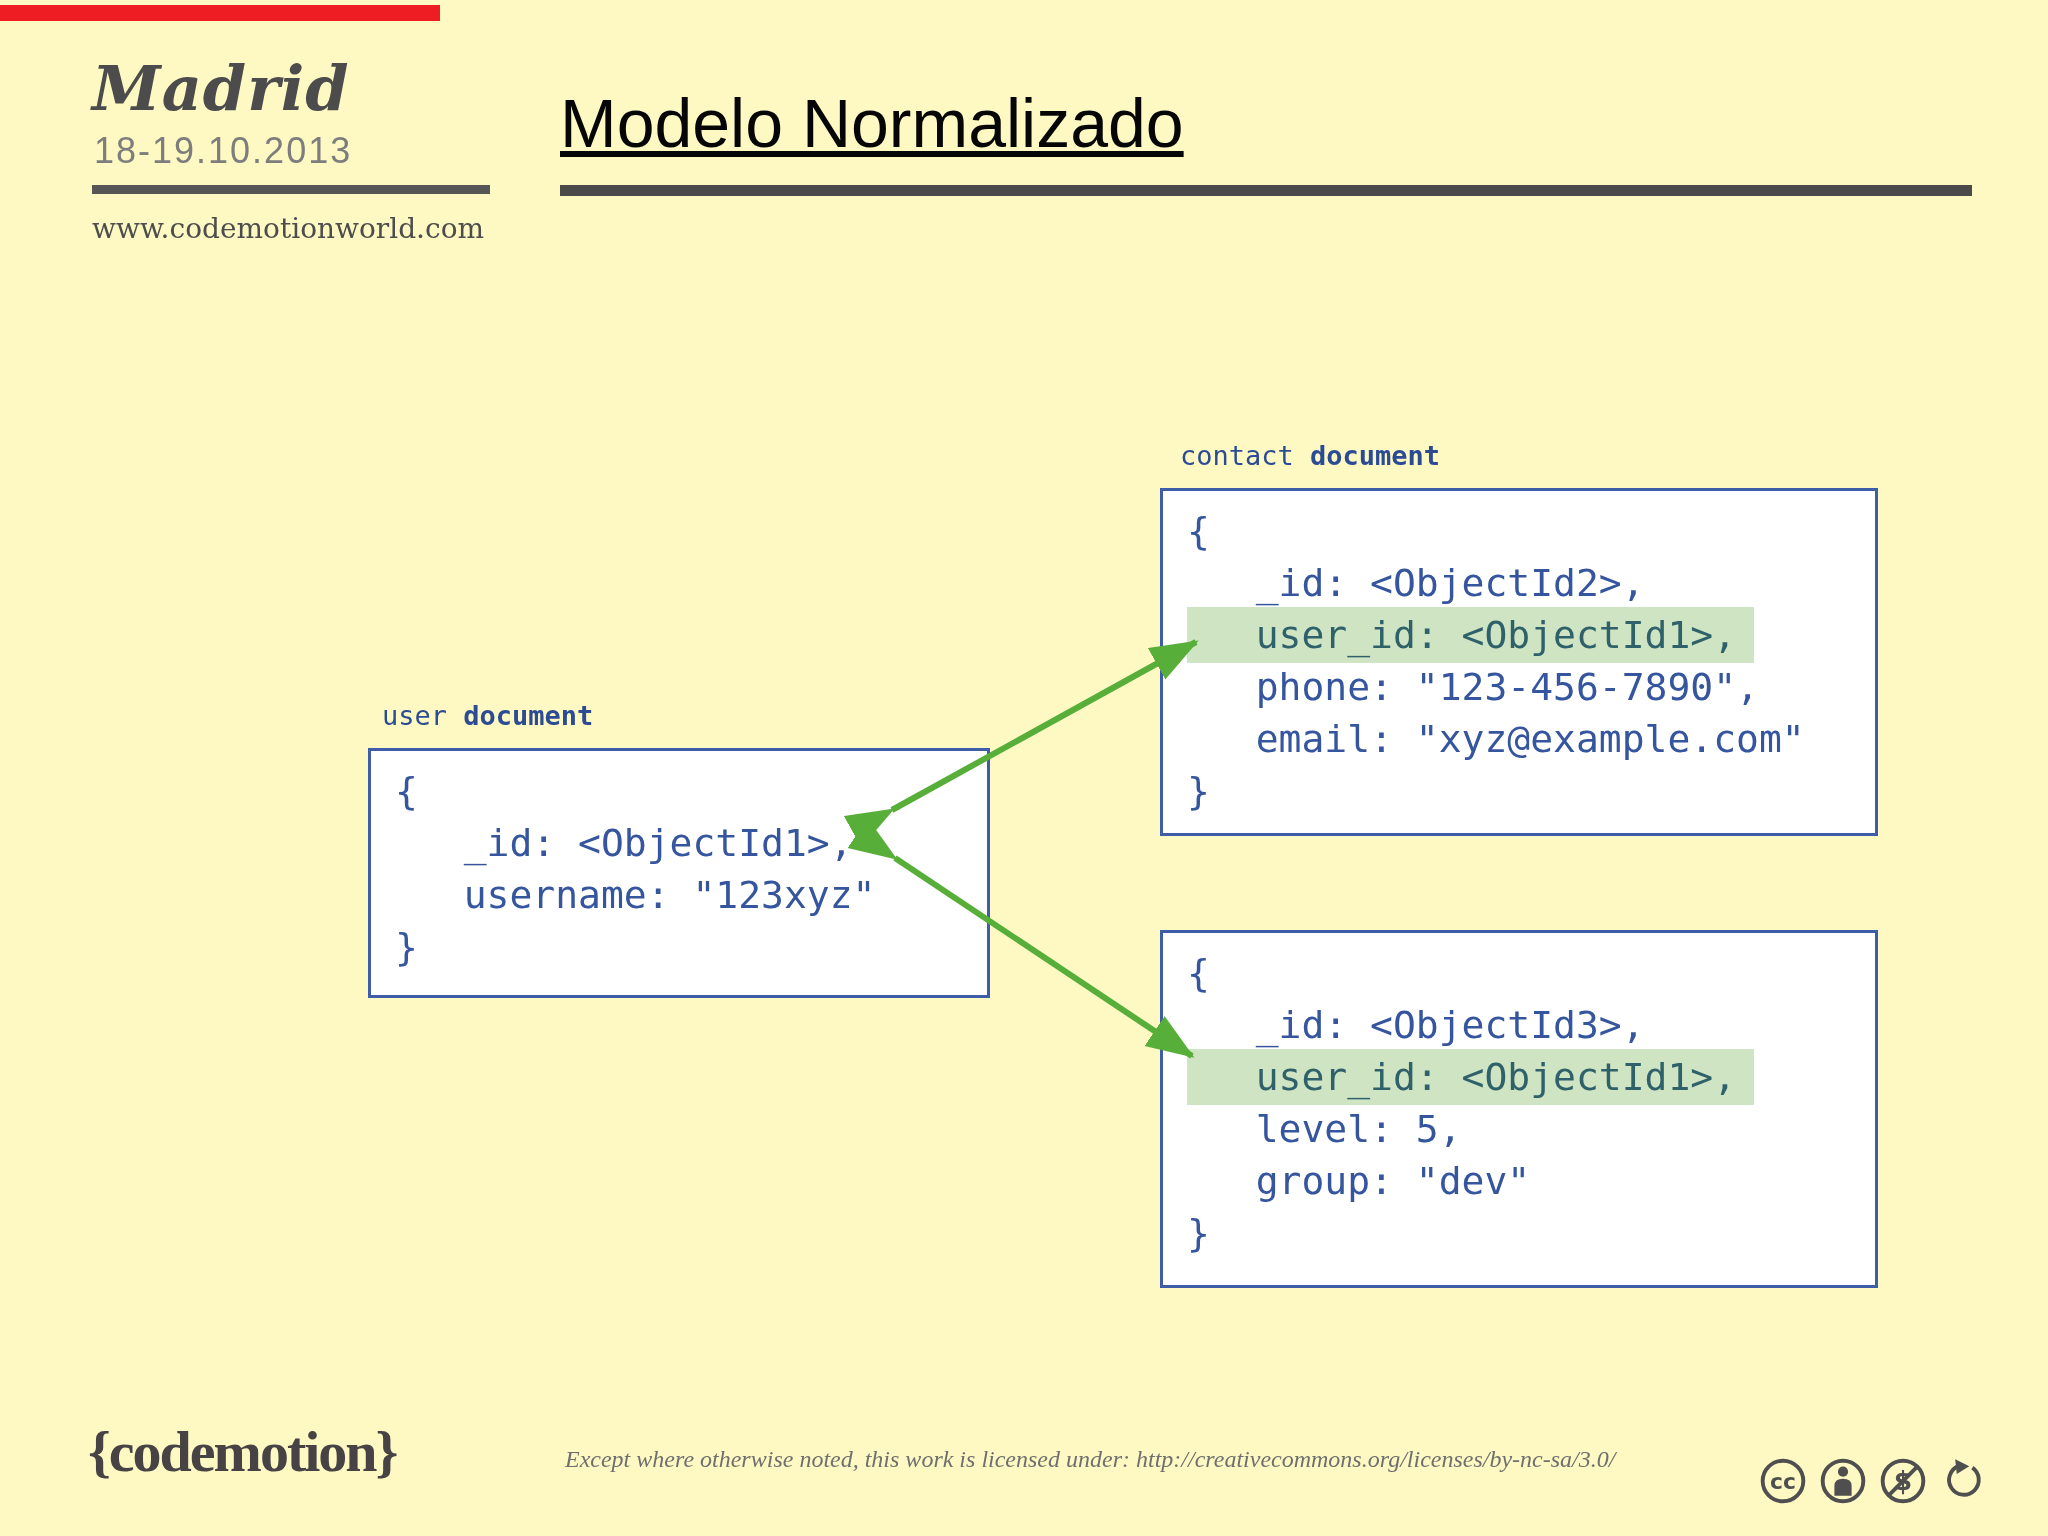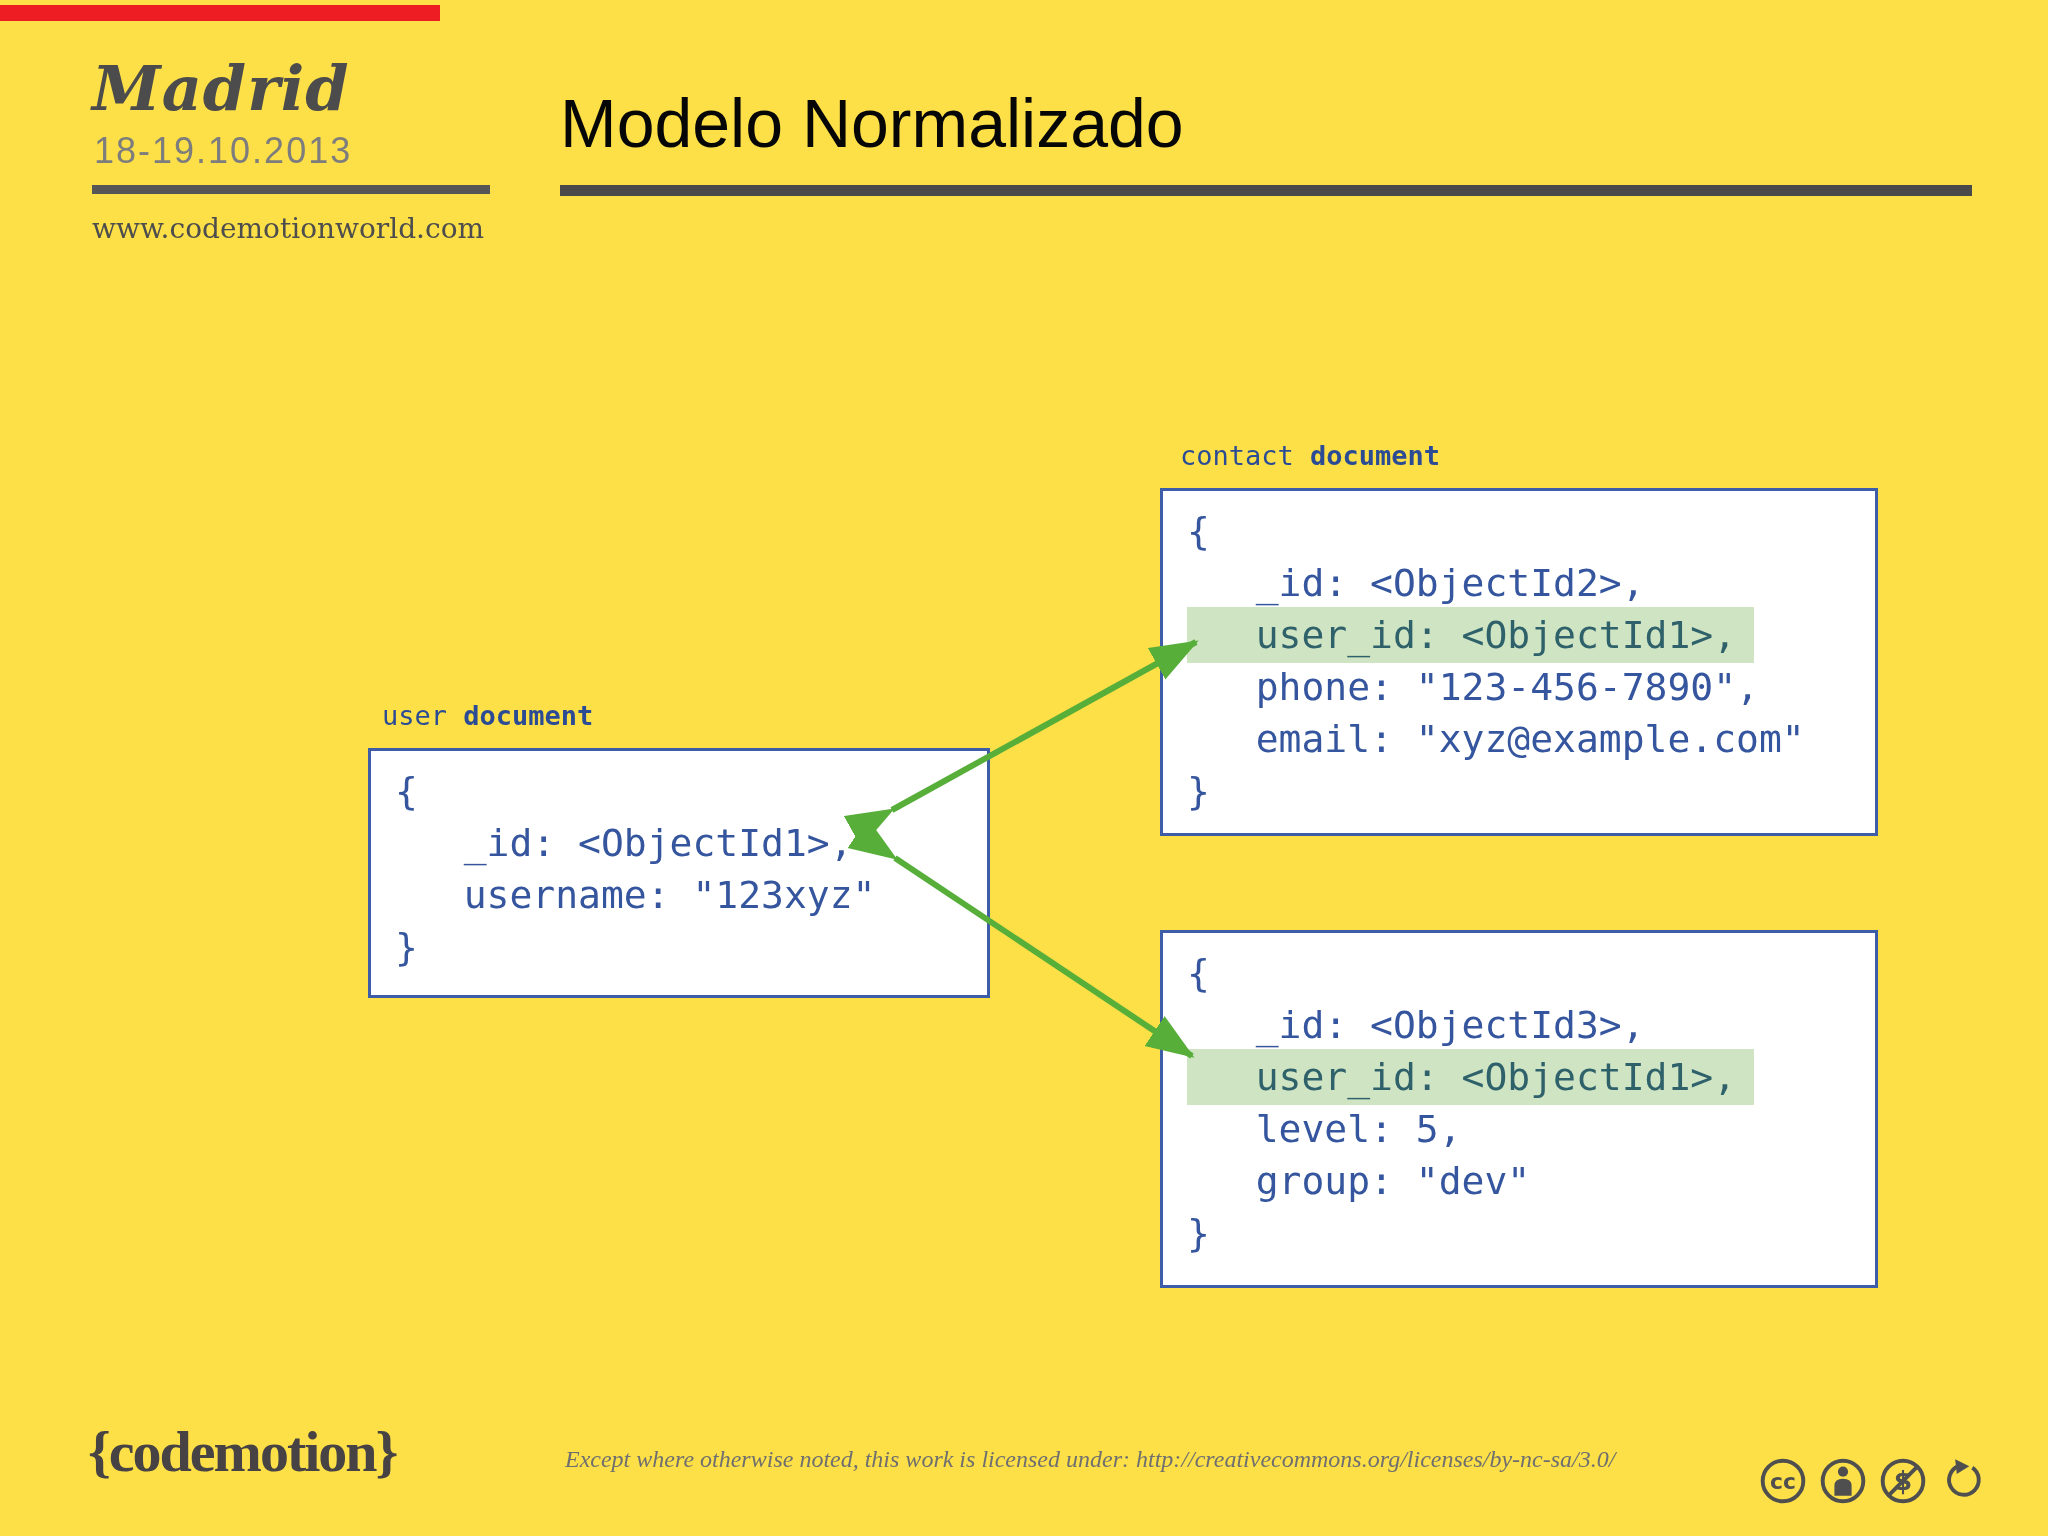--- a/index.html
+++ b/index.html
@@ -1,27 +1,27 @@
 <!DOCTYPE html>
 <html><head>
 <meta charset="utf-8">
 <style>
   html,body{margin:0;padding:0;background:#ffffff;}
-  .slide{position:relative;width:2048px;height:1536px;background:#fde047;overflow:hidden;
+  .slide{position:relative;width:2048px;height:1536px;background:#fef9c3;overflow:hidden;
          font-family:"Liberation Sans",sans-serif;}
 
   
   .red-bar{position:absolute;left:0;top:5px;width:440px;height:16px;background:#ee1c23;}
   .brand-city{position:absolute;left:92px;top:52px;font-family:"DejaVu Serif",serif;
               font-weight:bold;font-style:italic;font-size:62px;color:#4c4c4c;letter-spacing:1px;}
   .brand-dates{position:absolute;left:94px;top:130px;font-size:36px;color:#7d7d7d;letter-spacing:2px;}
   .logo-rule{position:absolute;left:92px;top:185px;width:398px;height:9px;background:#565656;}
   .brand-url{position:absolute;left:92px;top:212px;font-family:"DejaVu Serif",serif;
              font-size:28px;color:#4d4d4d;}
-  .slide-title{position:absolute;left:560px;top:84px;font-size:68px;color:#060606;letter-spacing:0px;}
+  .slide-title{position:absolute;left:560px;top:84px;font-size:68px;color:#060606;letter-spacing:0px;text-decoration:underline;}
   .title-rule{position:absolute;left:560px;top:185px;width:1412px;height:11px;background:#4a4a4a;}
 
   
   .doc-label{position:absolute;font-family:"DejaVu Sans Mono",monospace;font-size:27px;color:#2b4c94;white-space:pre;}
   .doc-label b{font-weight:bold;}
   .doc-box{position:absolute;border:3px solid #3e5da8;background:#fff;box-sizing:border-box;
            padding:14px 0 0 24px;}
   .code-line{font-family:"DejaVu Sans Mono",monospace;font-size:38px;line-height:52px;
              height:52px;color:#35569e;white-space:pre;}
   .code-line .hl{background:#cfe4c3;color:#2f616b;padding:6px 18px 6px 0;}

